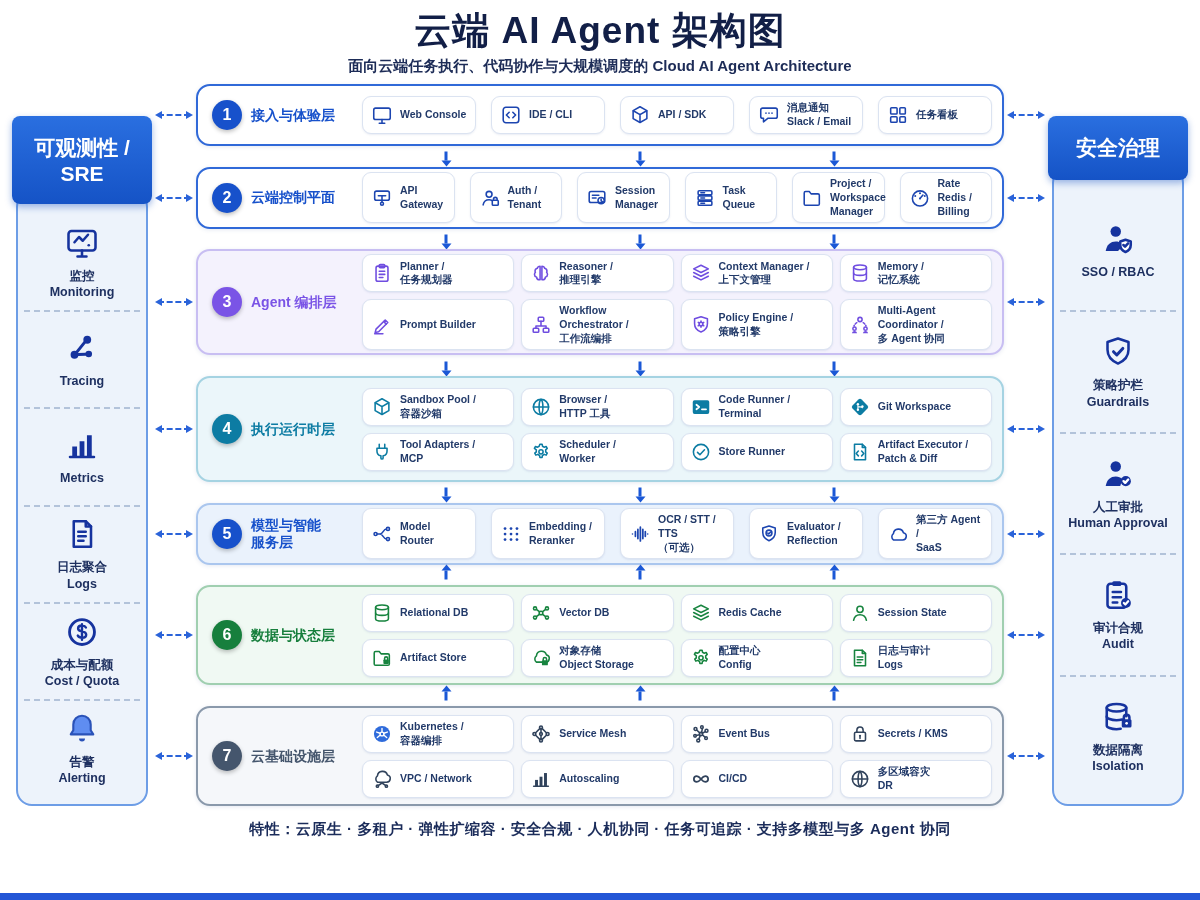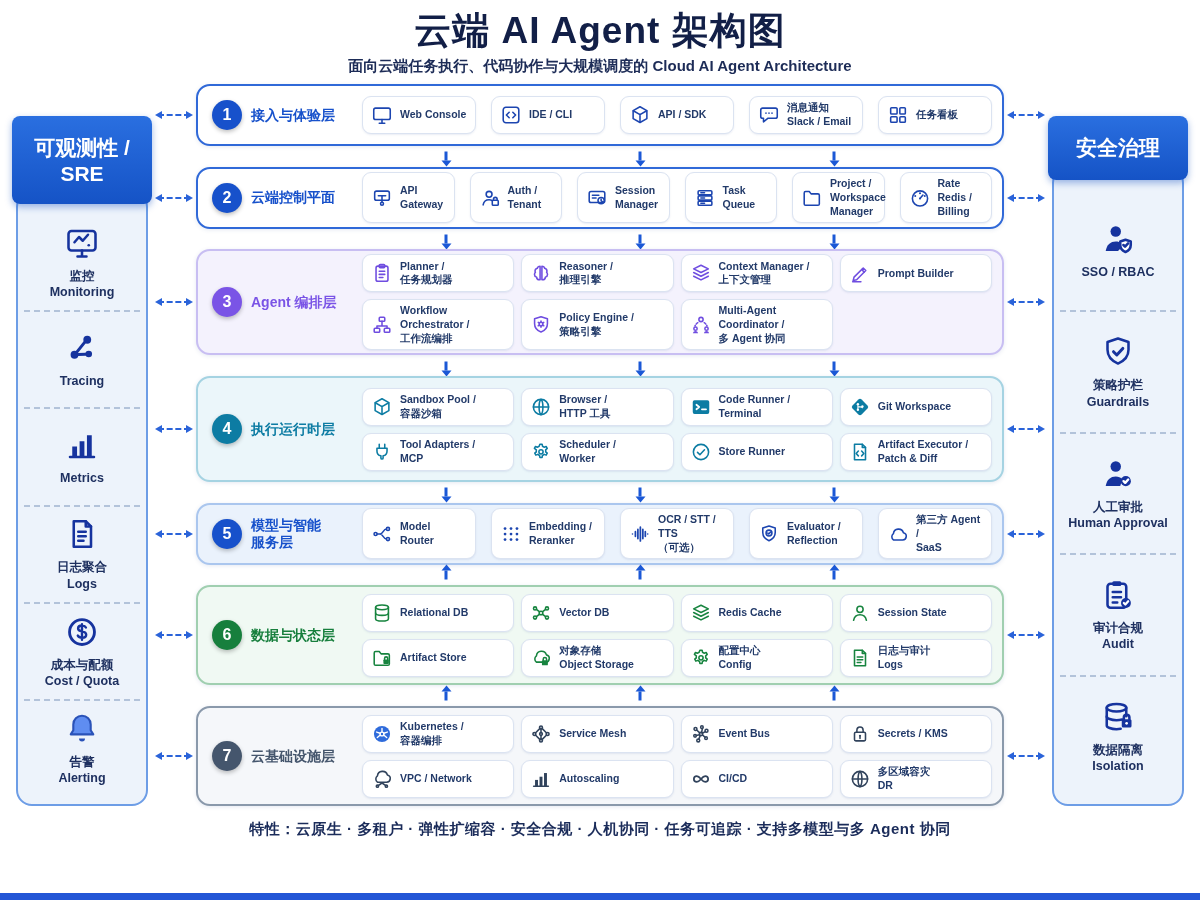--- a/index.html
+++ b/index.html
@@ -343,20 +343,31 @@
                   <path d="M12 3.5l8 4-8 4-8-4z"></path>
                   <path d="M4 11.5l8 4 8-4M4 15.5l8 4 8-4"></path>
                 </svg>
               </span>
               <span class="clabel">Context Manager /
 上下文管理</span>
             </div>
             <div class="card">
               <span class="cicon">
                 <svg viewBox="0 0 24 24" fill="none" stroke="currentColor" stroke-width="1.7" stroke-linecap="round" stroke-linejoin="round">
+                  <ellipse cx="12" cy="5.8" rx="7" ry="2.6"></ellipse>
+                  <path d="M5 5.8v12.4c0 1.4 3.1 2.6 7 2.6s7-1.2 7-2.6V5.8"></path>
+                  <path d="M5 12c0 1.4 3.1 2.6 7 2.6s7-1.2 7-2.6"></path>
+                </svg>
+              </span>
+              <span class="clabel">Memory /
+记忆系统</span>
+            </div>
+            <div class="card">
+              <span class="cicon">
+                <svg viewBox="0 0 24 24" fill="none" stroke="currentColor" stroke-width="1.7" stroke-linecap="round" stroke-linejoin="round">
                   <path d="M5.5 16.5l10-10 2.8 2.8-10 10-3.8 1z"></path>
                   <path d="M13.8 8.2l2.8 2.8M4 21.5h9"></path>
                 </svg>
               </span>
               <span class="clabel">Prompt Builder</span>
             </div>
             <div class="card">
               <span class="cicon">
                 <svg viewBox="0 0 24 24" fill="none" stroke="currentColor" stroke-width="1.7" stroke-linecap="round" stroke-linejoin="round">
                   <rect x="9" y="3.5" width="6" height="4.5" rx="1"></rect>

